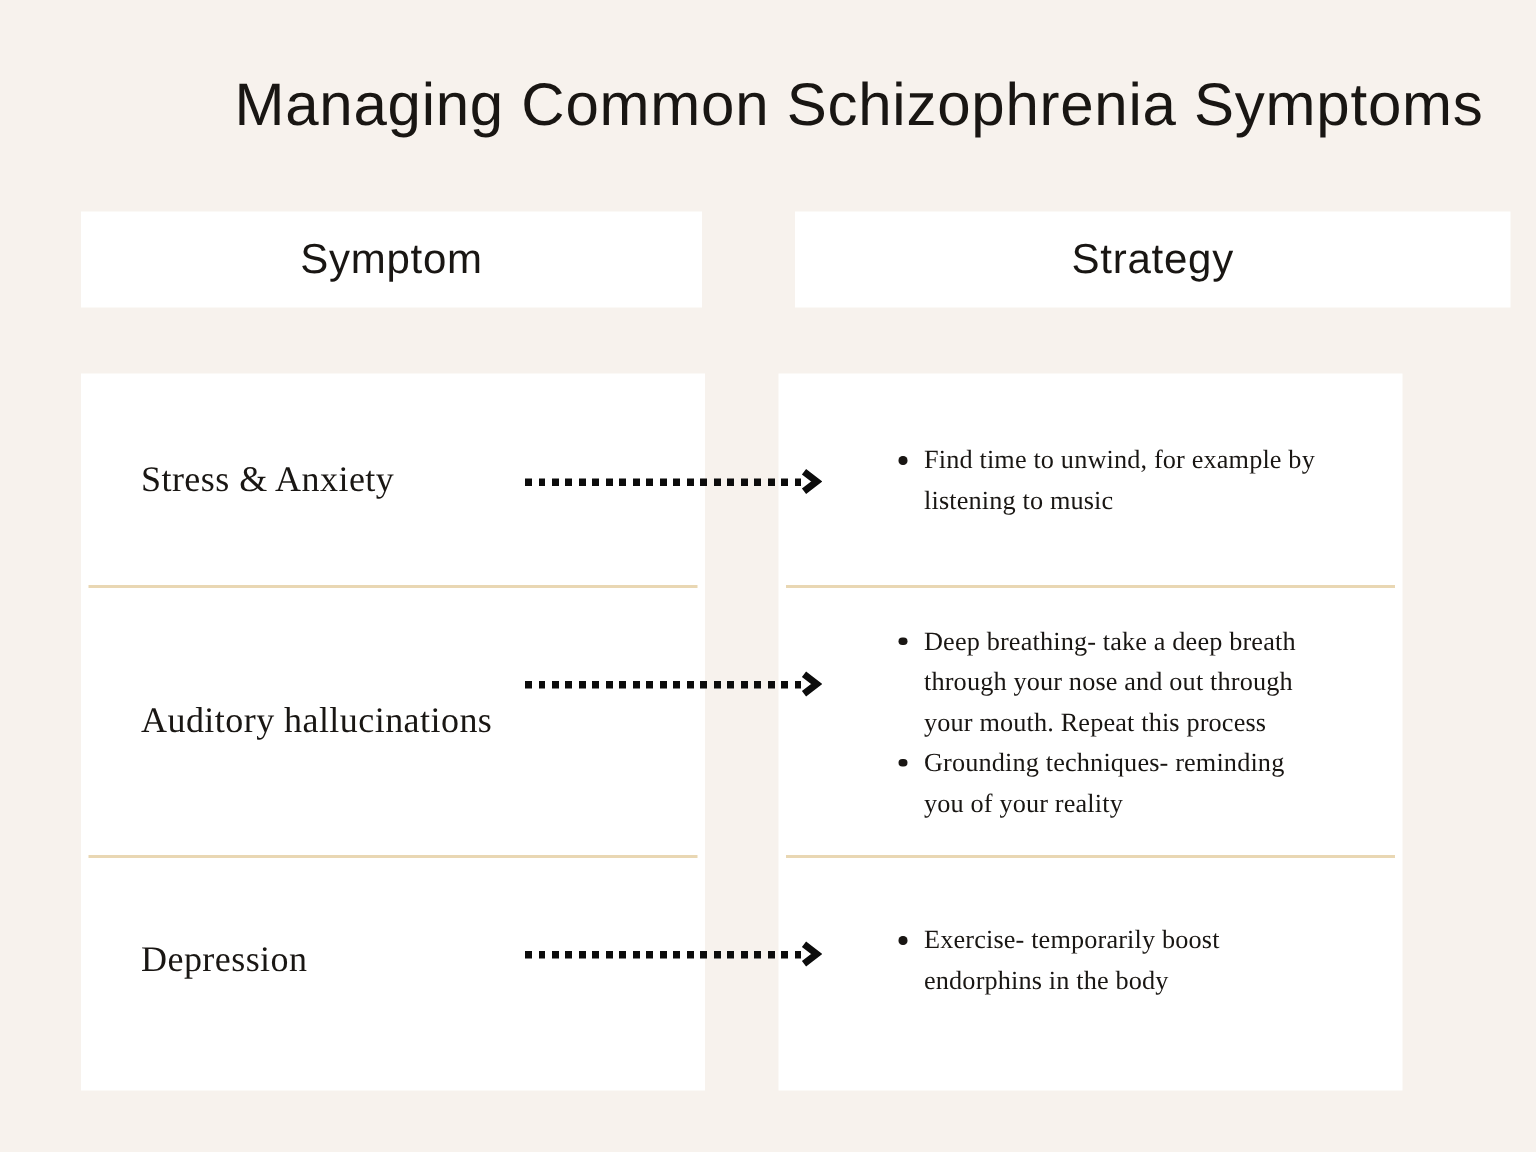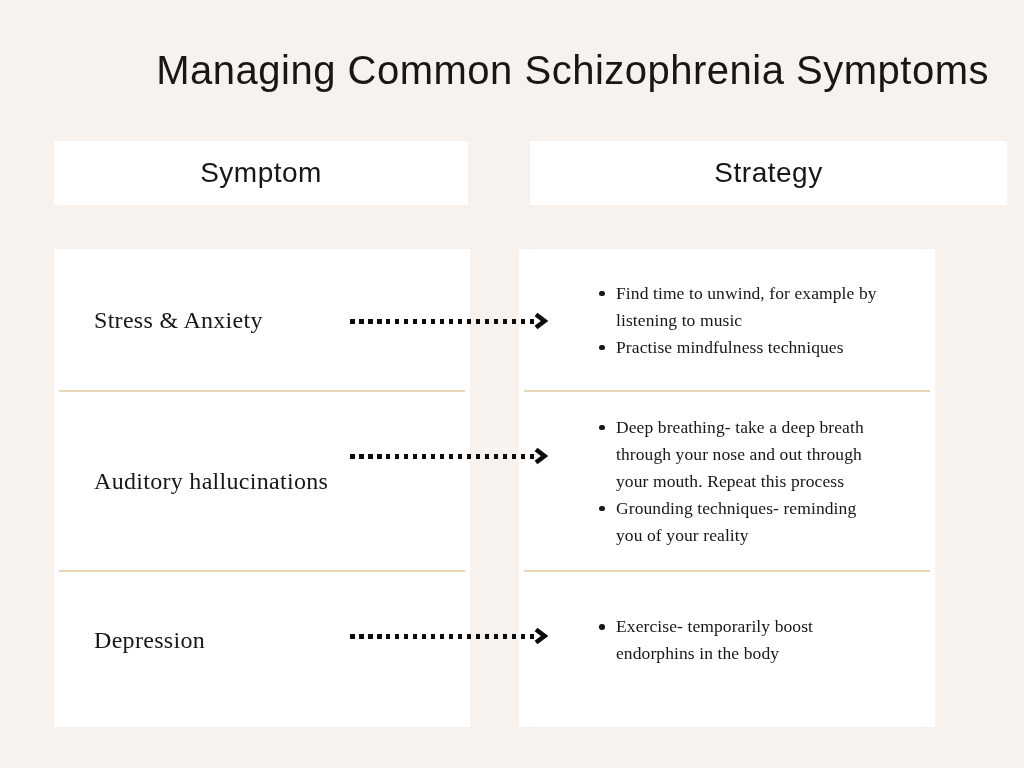--- a/index.html
+++ b/index.html
@@ -130,21 +130,20 @@
     </div>
     <div class="row row-3">
       <span class="symptom-label">Depression</span>
     </div>
   </div>
 
   <div class="body-box body-right">
     <div class="row row-1 has-divider">
       <ul class="strategy-list">
         <li>Find time to unwind, for example by listening to music</li>
-        <li>Practise mindfulness techniques</li>
       </ul>
     </div>
     <div class="row row-2 has-divider">
       <ul class="strategy-list">
         <li>Deep breathing- take a deep breath through your nose and out through your mouth. Repeat this process</li>
         <li>Grounding techniques- reminding you of your reality</li>
       </ul>
     </div>
     <div class="row row-3">
       <ul class="strategy-list">

